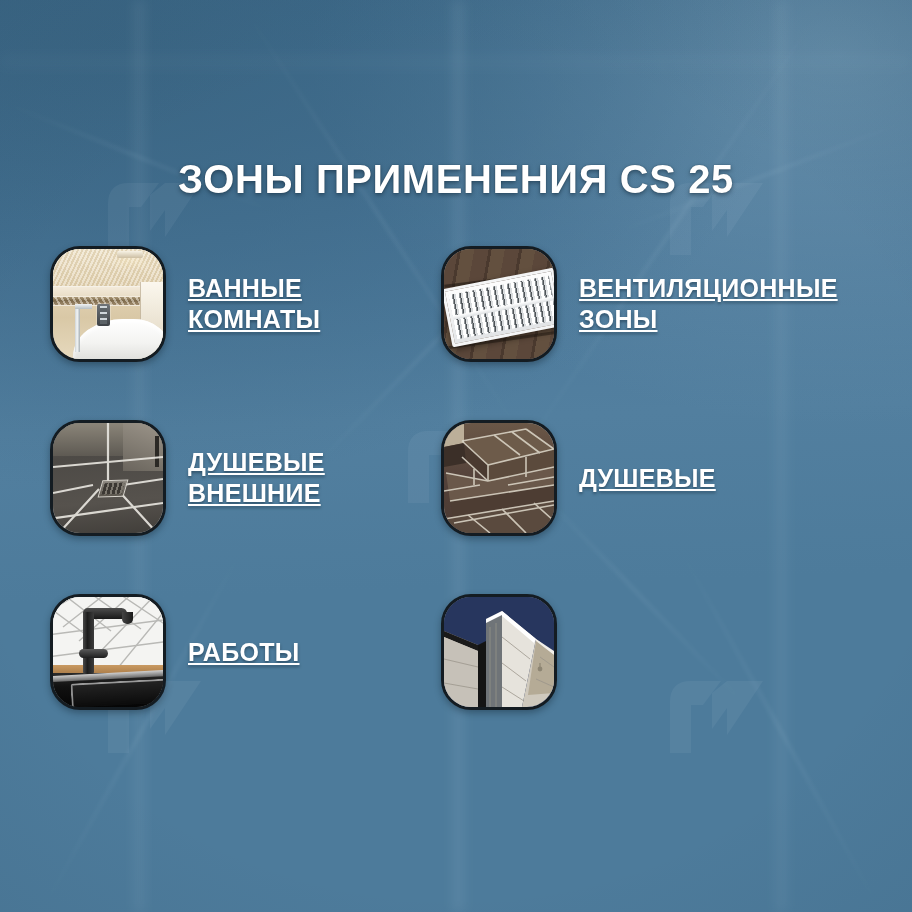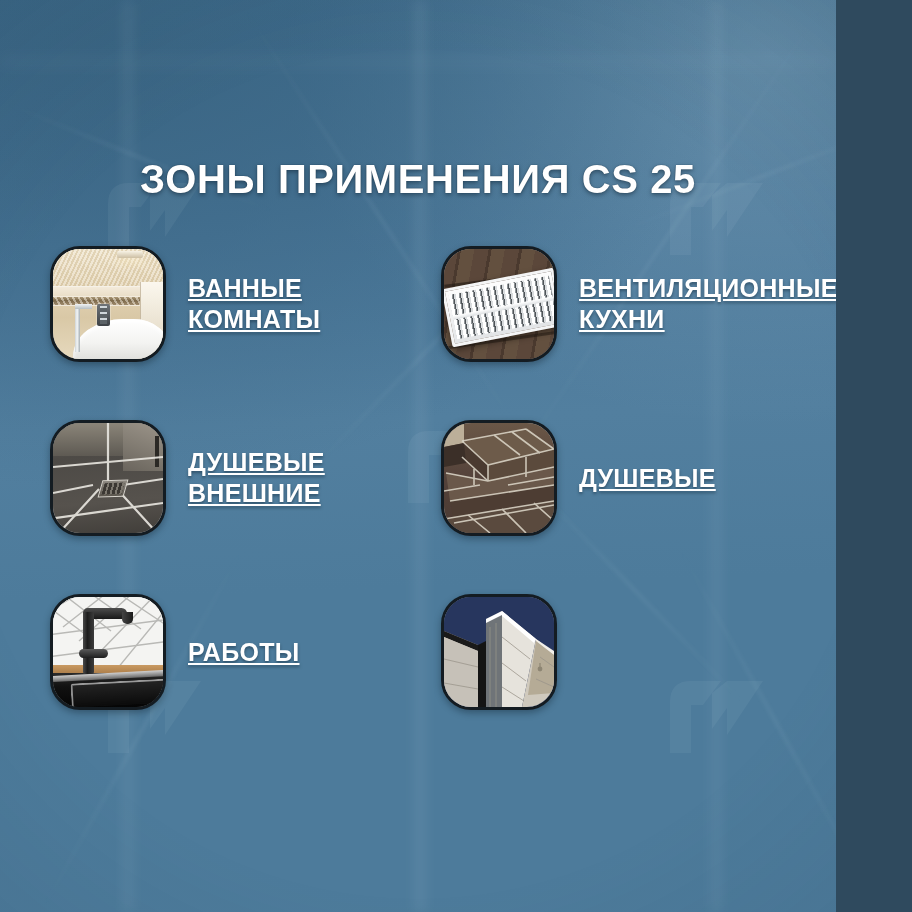--- a/index.html
+++ b/index.html
@@ -2,21 +2,21 @@
 <html lang="ru"><head>
 <meta charset="utf-8">
 <style>
   html, body {
     margin: 0;
     padding: 0;
     background: #2f4a5e;
   }
   #poster {
     position: relative;
-    width: 836px;
+    width: 912px;
     height: 912px;
     overflow: hidden;
     font-family: "Liberation Sans", "DejaVu Sans", sans-serif;
     background: #a21caf;
     user-select: none;
   }
 
   
   .bg-layer { position:absolute; inset:0; }
 
@@ -380,21 +380,21 @@
         <div class="thumb">
           <div class="scene sc-vent">
             <div class="floorline"></div>
             <div class="floorline2"></div>
             <div class="grille">
                 <div class="mid"></div>
               </div>
           </div>
         </div>
         <div class="label">ВЕНТИЛЯЦИОННЫЕ
-КУХНИ</div>
+ЗОНЫ</div>
       </div>
 
     </div>
 
     <div class="row">
 
       <div class="cell left">
         <div class="thumb">
           <div class="scene sc-shower">
             <div class="back"></div>

